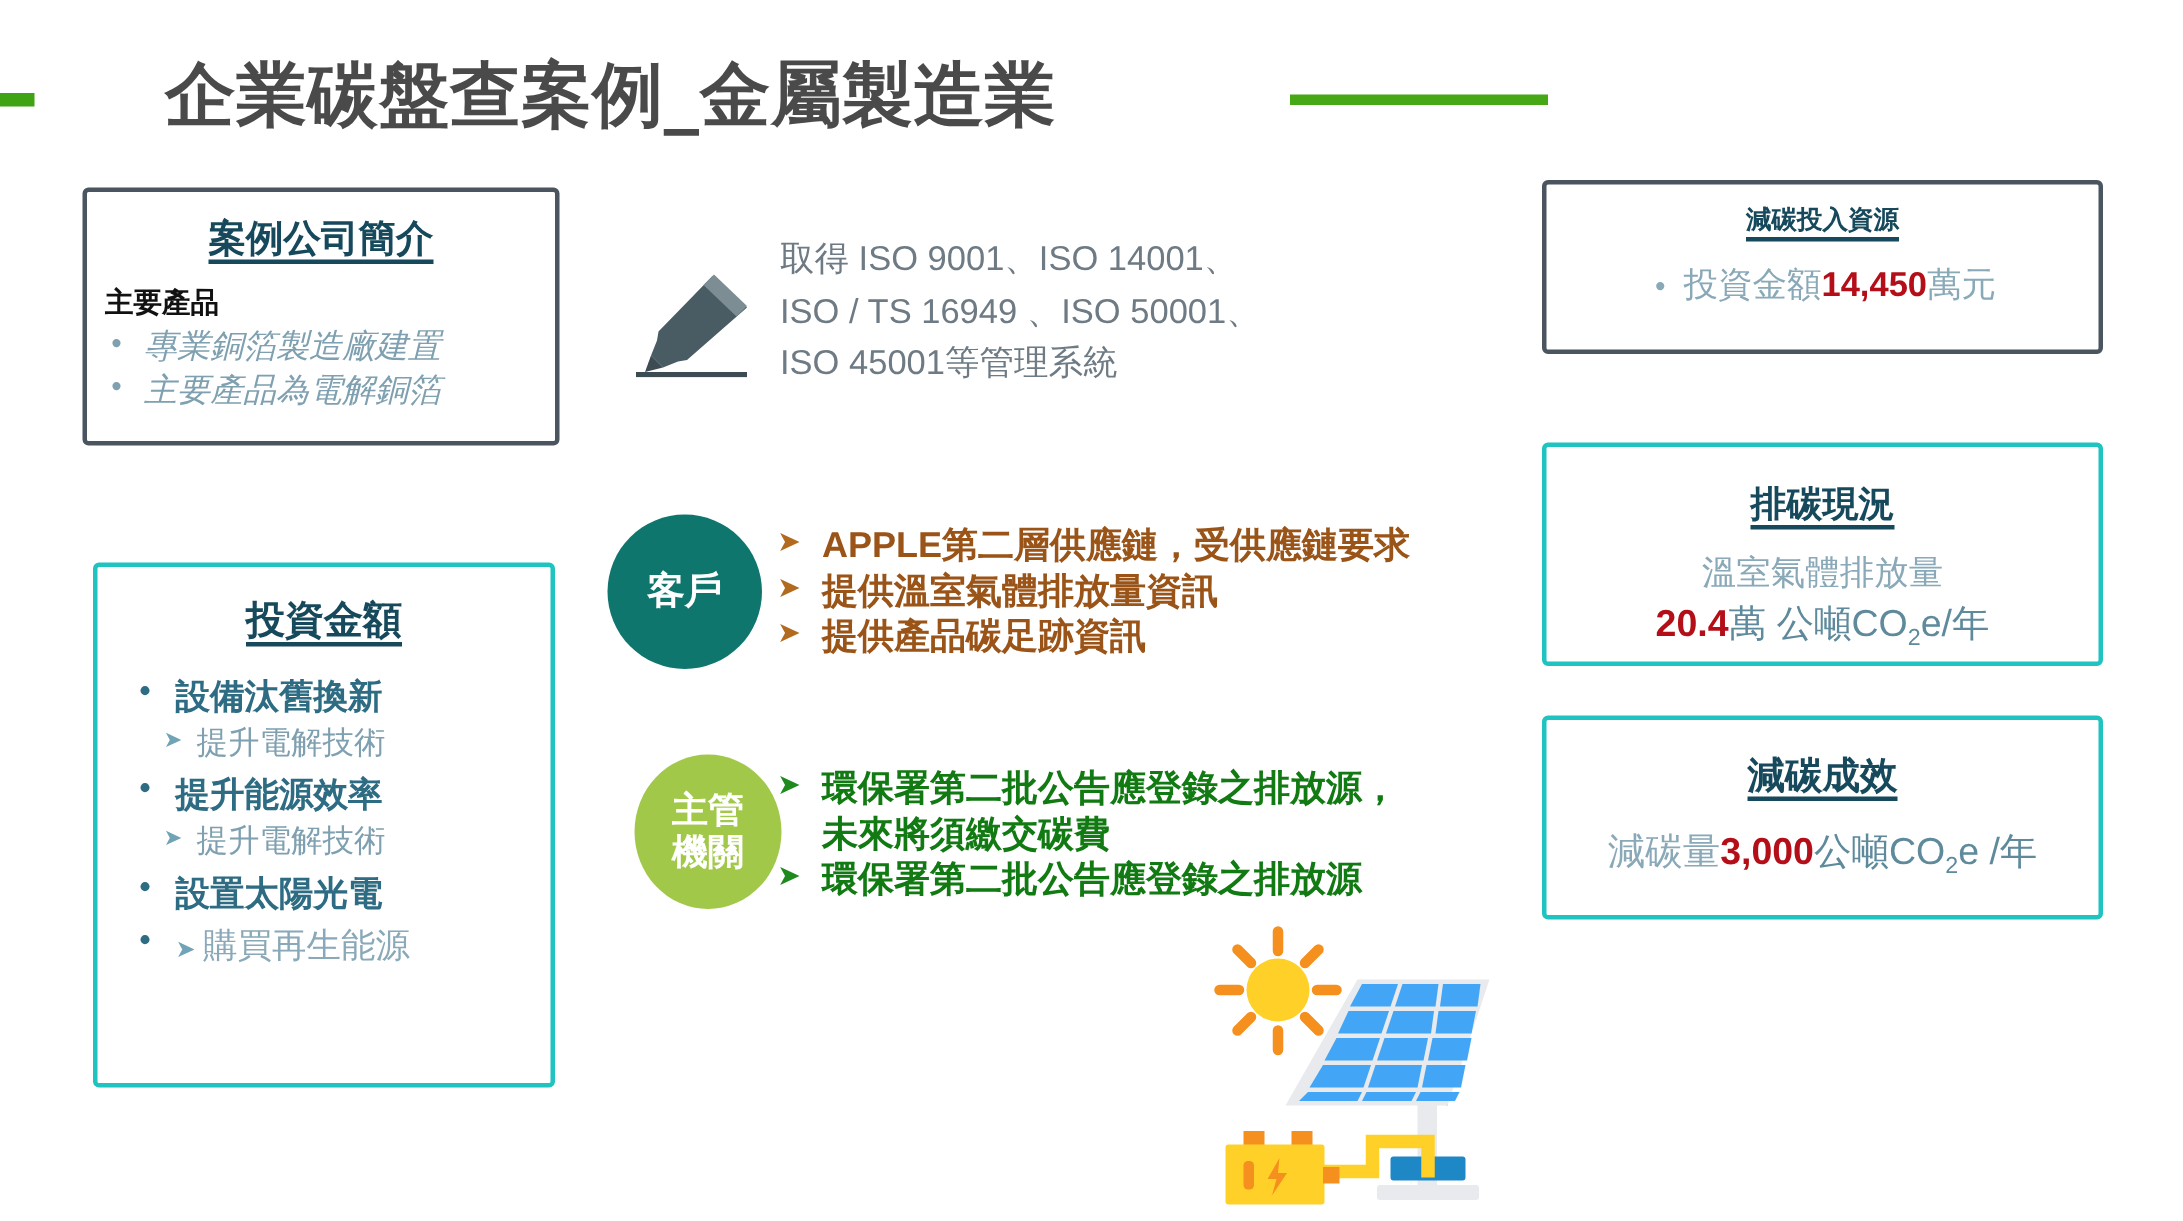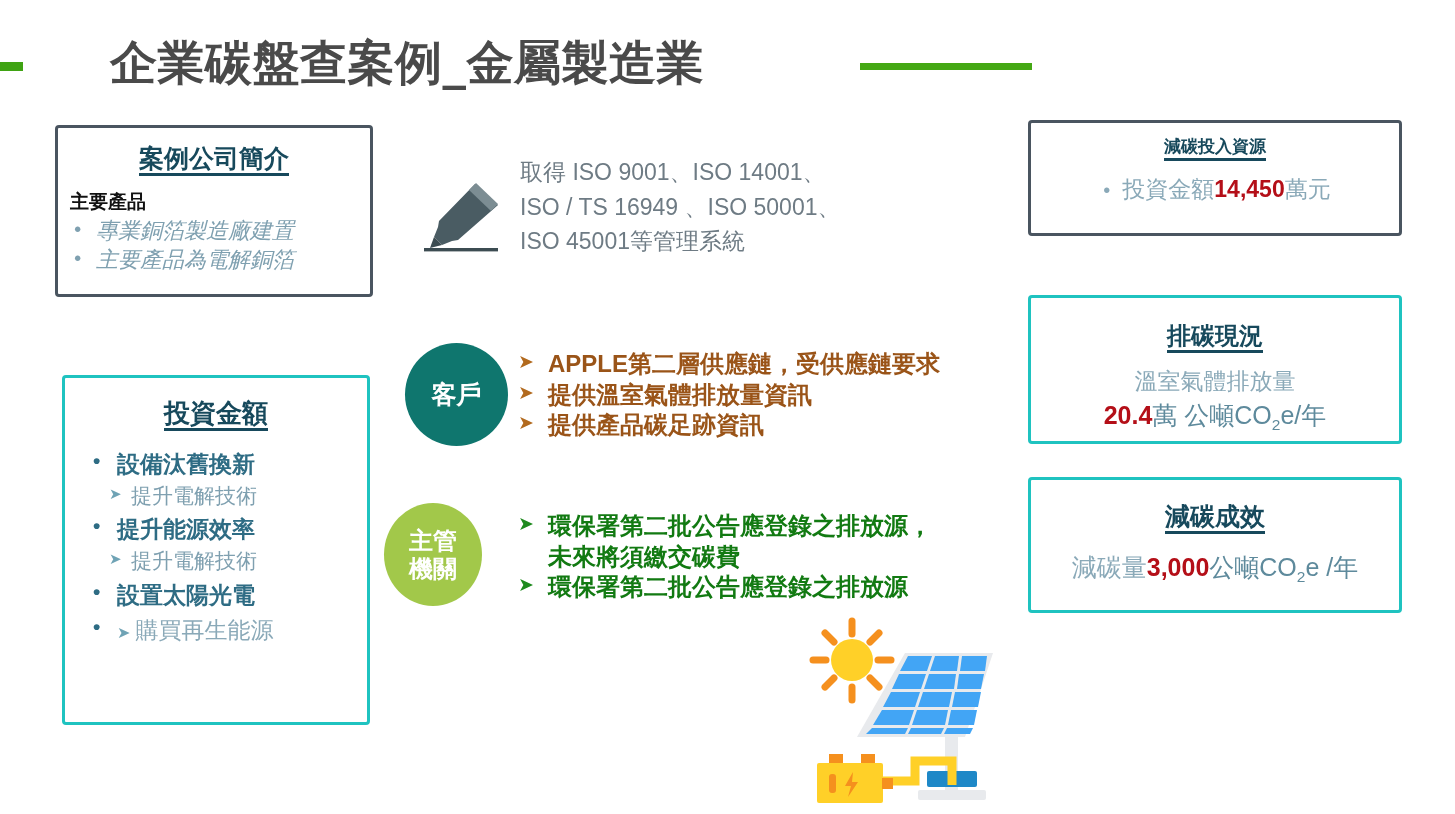--- a/index.html
+++ b/index.html
@@ -99,21 +99,21 @@
   .circle{
     position:absolute;border-radius:50%;
     display:flex;align-items:center;justify-content:center;
     color:#ffffff;font-weight:bold;text-align:center;line-height:1.15;
   }
   #circle-customer{
     left:405px;top:343px;width:103px;height:103px;
     background:#0f766e;font-size:25px;
   }
   #circle-authority{
-    left:384px;top:503px;width:98px;height:103px;
+    left:423px;top:503px;width:98px;height:103px;
     background:#A2C84A;font-size:24px;
   }
 
   
   .arrow-list{position:absolute;margin:0;padding:0;list-style:none;}
   .arrow-list li{
     position:relative;padding-left:36px;white-space:nowrap;
     font-weight:bold;
   }
   .arrow-list li .a{

